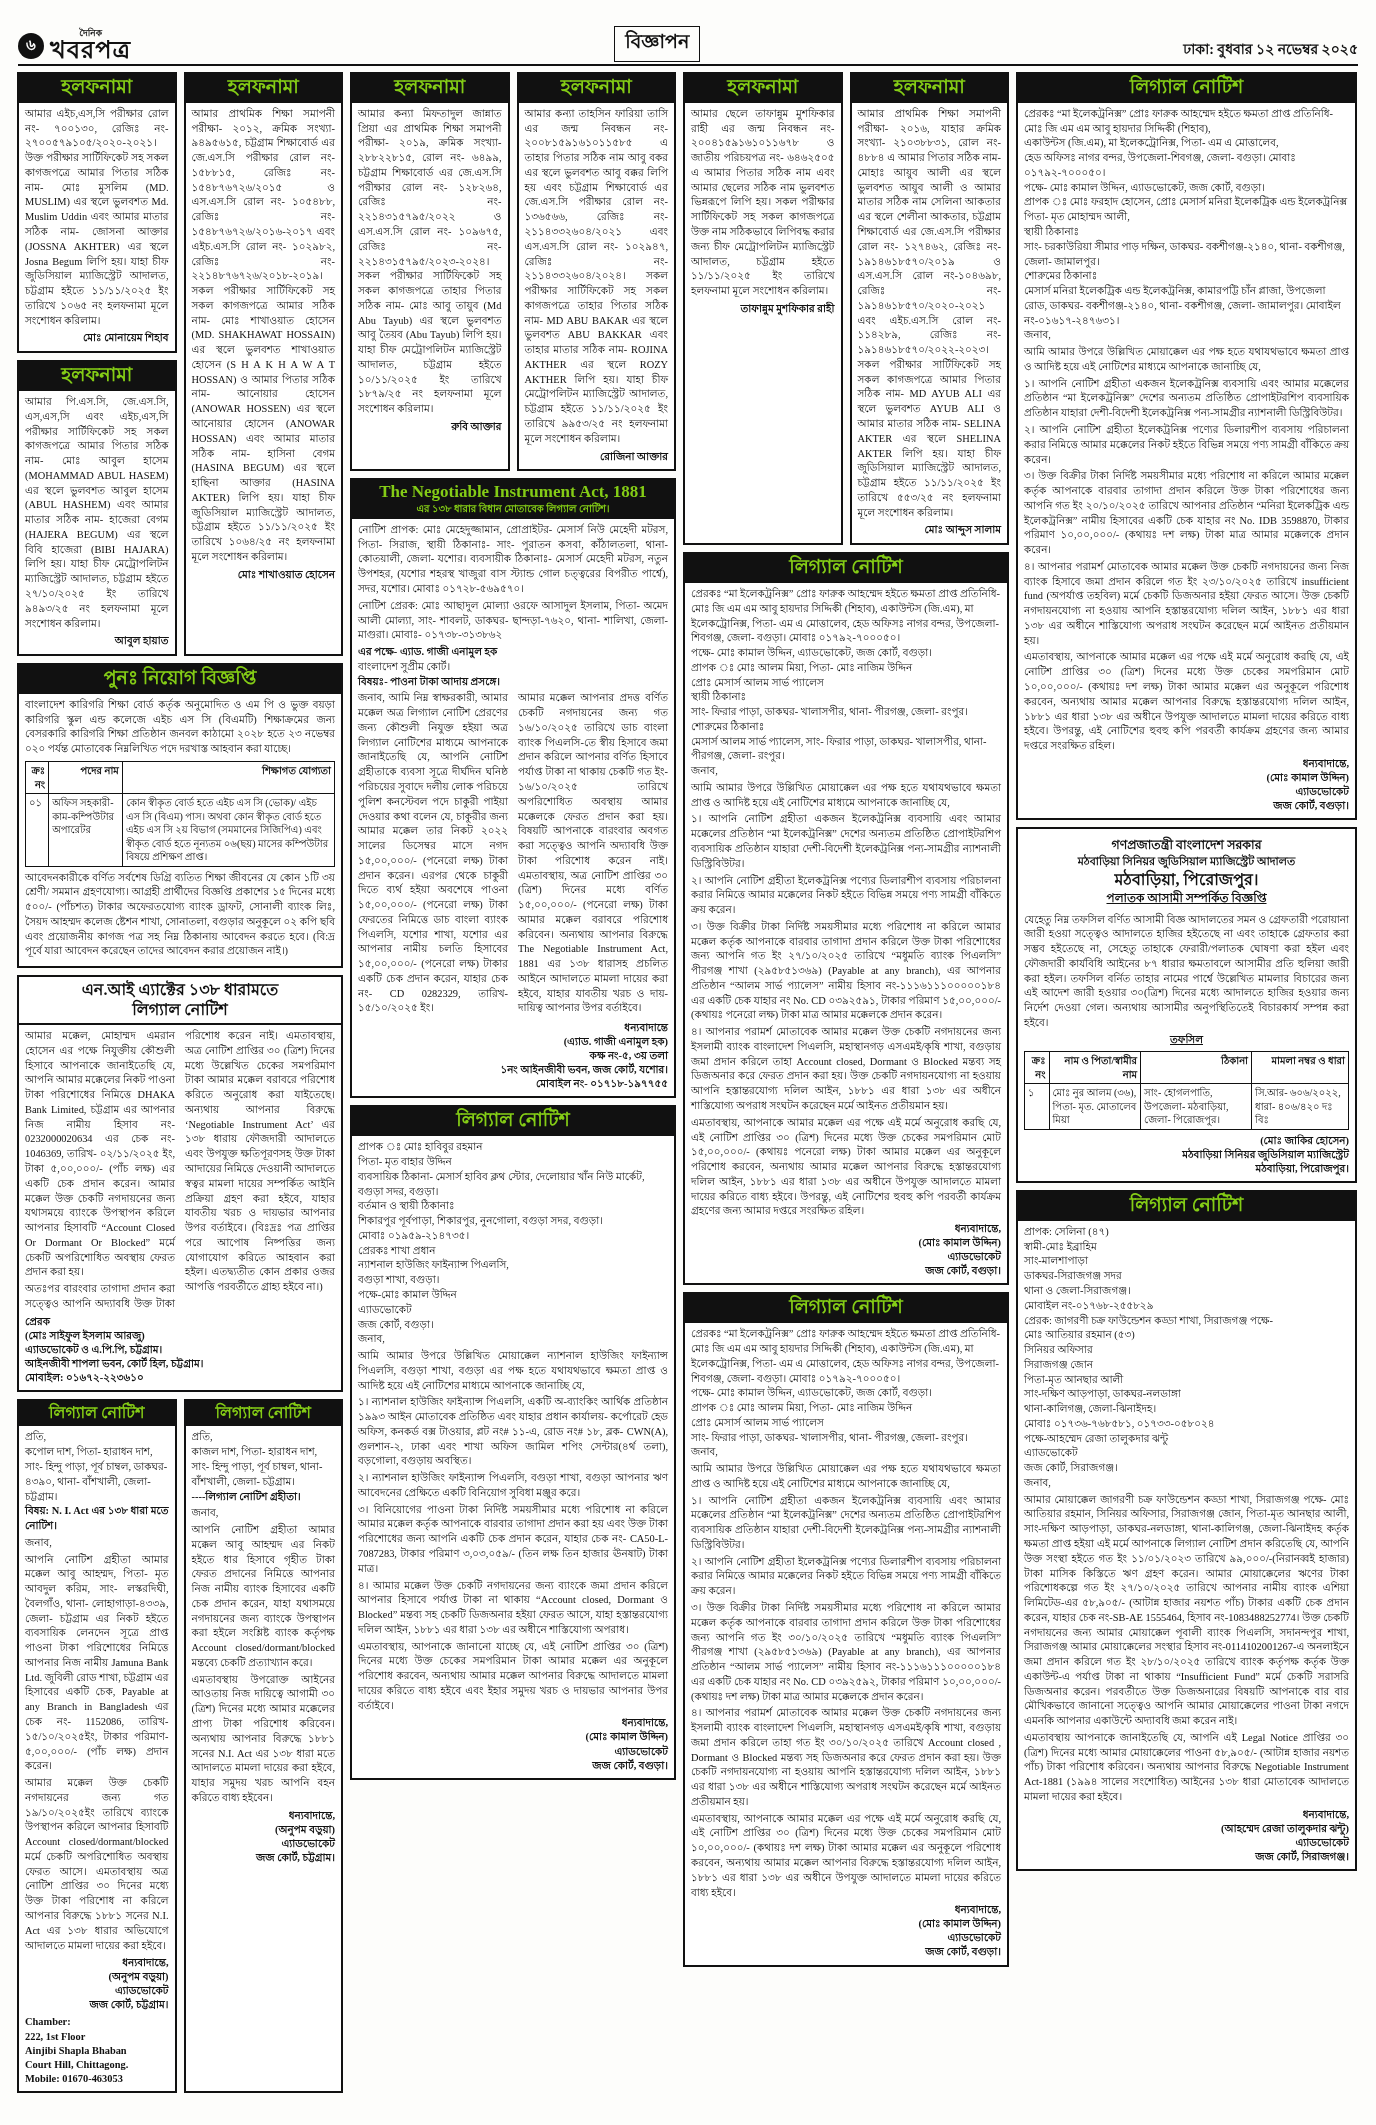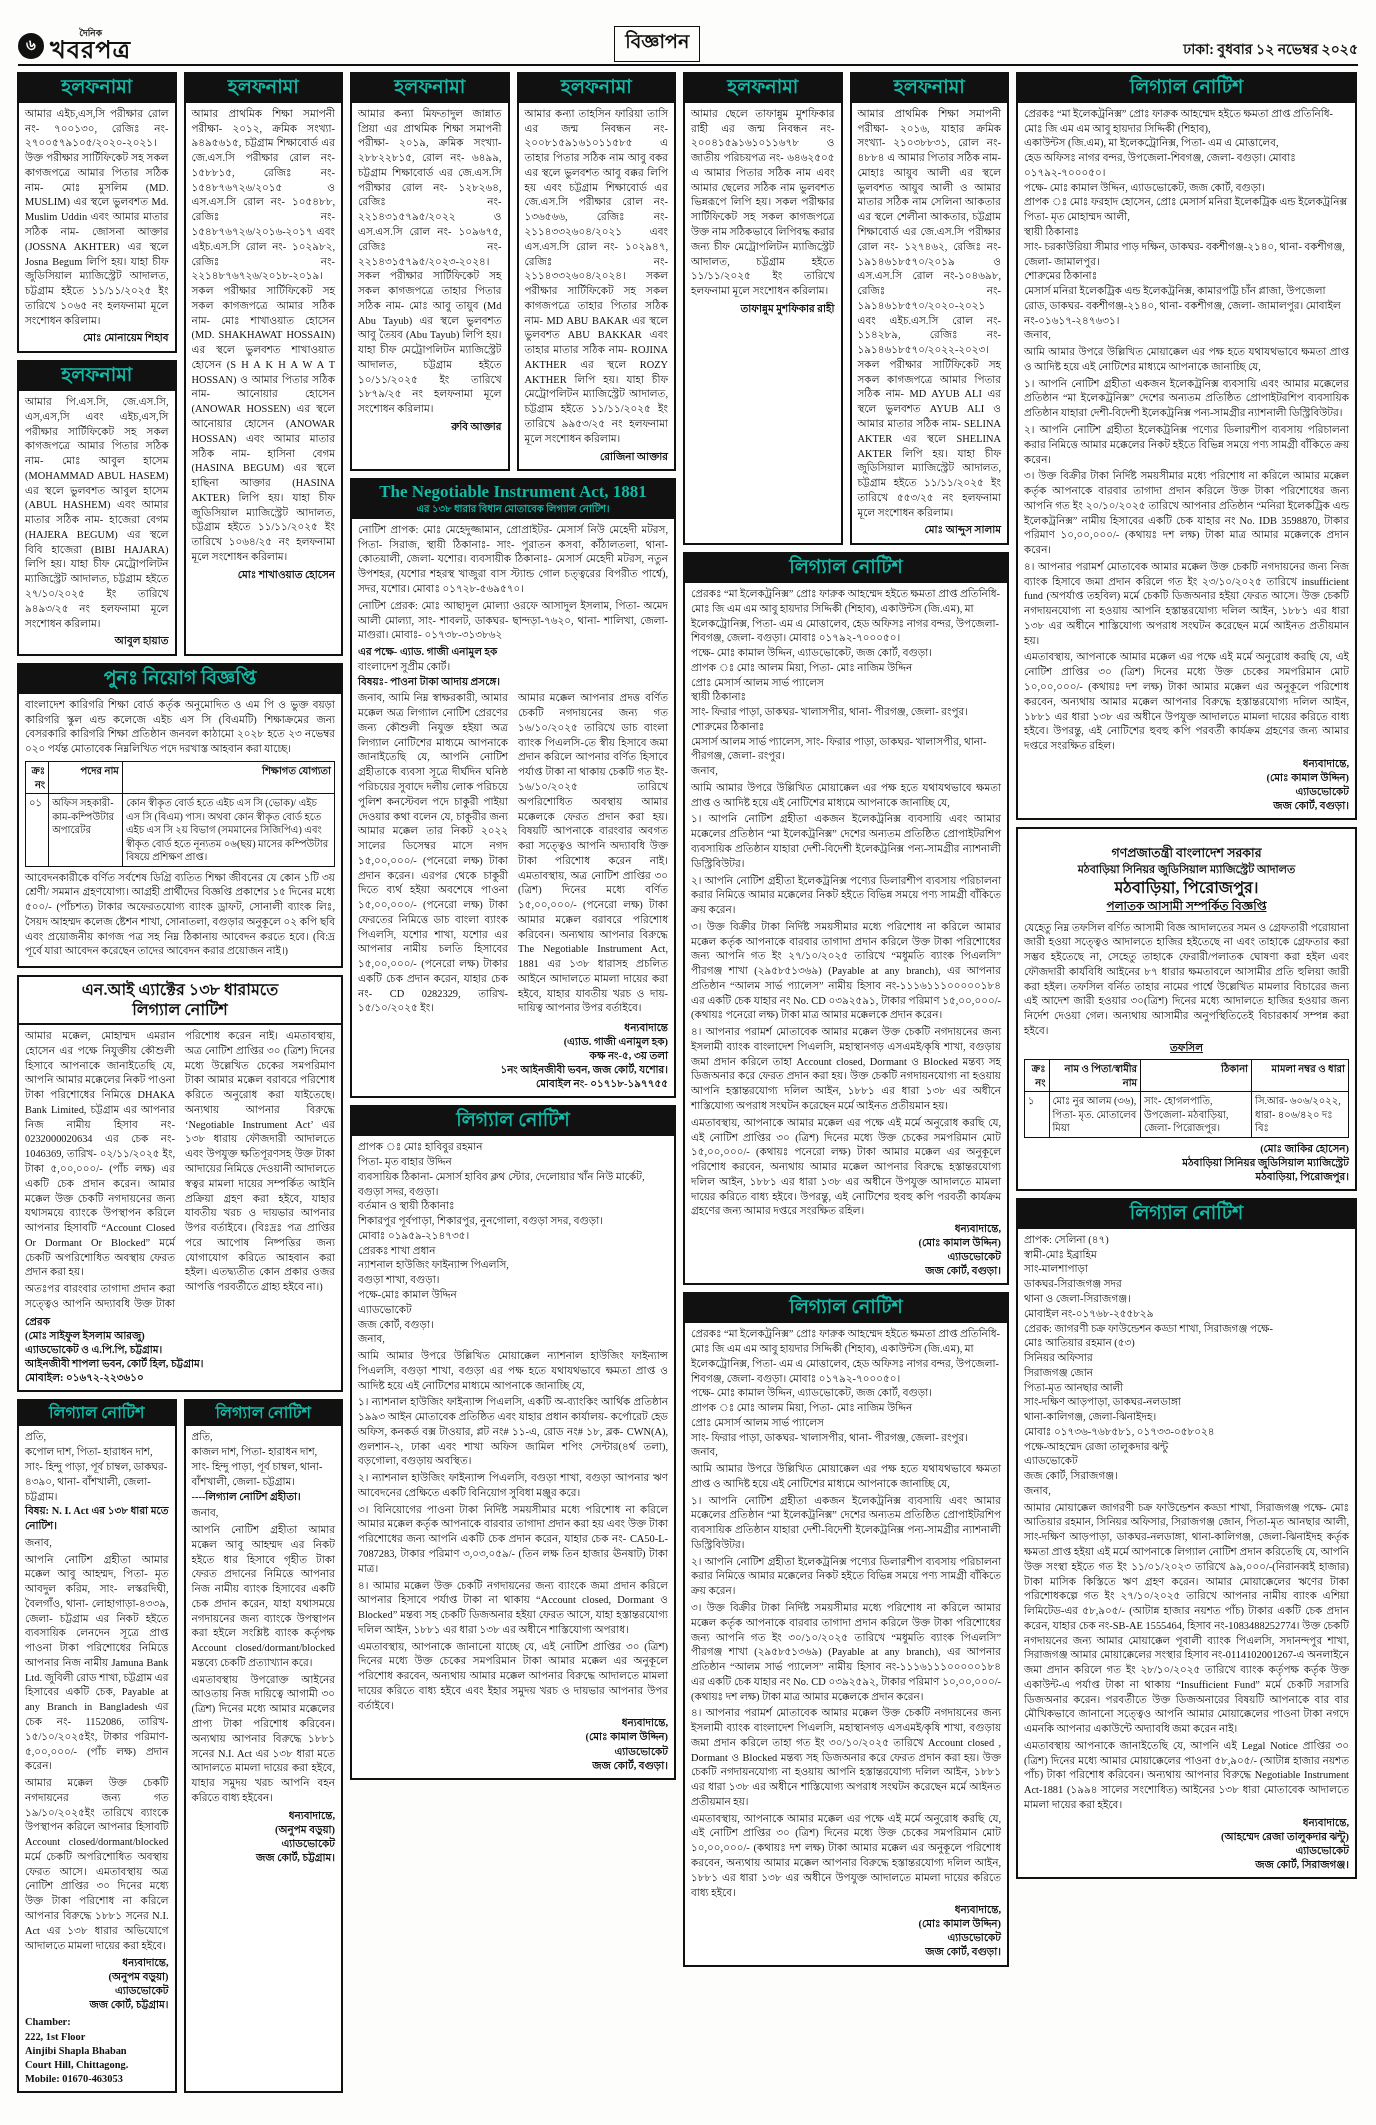--- a/index.html
+++ b/index.html
@@ -19,21 +19,21 @@
   
   .sheet{display:flex;gap:7px;padding:6px 17px 0 17px;align-items:flex-start;}
   .cg{flex:0 0 auto;}
   .g1,.g2,.g3{width:326px;}
   .g4{width:341px;}
   .duo{display:flex;gap:7px;align-items:stretch;}
   .duo>.half{flex:1 1 0;min-width:0;display:flex;flex-direction:column;}
   .duo>.half>.blk{flex:1 1 auto;}
   
   .blk{border:2px solid #111;background:#fff;margin-bottom:7px;box-sizing:border-box;}
-  .bar{background:#111;color:#14b8a6;text-align:center;font-weight:bold;font-size:19px;
+  .bar{background:#111;color:#84cc16;text-align:center;font-weight:bold;font-size:19px;
        padding:3px 2px 5px 2px;line-height:1.1;}
   .bar.small{font-size:16px;}
   .bar .en{font-family:"Liberation Serif",serif;font-size:17px;display:block;}
   .bar .bn2{font-size:10px;display:block;margin-top:1px;}
   .whead{border-bottom:2px solid #111;text-align:center;font-weight:bold;font-size:16px;
          padding:3px 2px;line-height:1.25;}
   .bd{padding:4px 6px 5px 6px;font-size:10.4px;line-height:1.42;text-align:justify;border-radius:13px;}
   .bd .para{margin:0 0 2px 0;}
   .bd .line{margin:0;text-align:left;}
   .b{font-weight:bold;}
@@ -41,21 +41,21 @@
   .sig{text-align:right;font-weight:bold;margin-top:3px;}
   .sigblock{text-align:right;font-weight:bold;line-height:1.35;margin-top:3px;}
   .sigblock .line{text-align:right;}
   .sigleft .line{text-align:left;}
   .ctr{text-align:center;}
   .twocol{column-count:2;column-gap:10px;}
   .tbl{width:100%;border-collapse:collapse;margin:4px 0;font-size:10px;}
   .tbl th,.tbl td{border:1px solid #111;padding:2px 3px;vertical-align:top;text-align:left;
                   line-height:1.35;}
   .tbl th{text-align:right;font-weight:bold;}
-  .courthead{text-align:center;font-weight:bold;line-height:1.35;padding:16px 4px 2px 4px;}
+  .courthead{text-align:center;font-weight:bold;line-height:1.35;padding:8px 4px 2px 4px;}
   .courthead .line{text-align:center;}
   .courthead .line:first-child{font-size:12.5px;}
   .courthead .line:nth-child(2){font-size:11px;}
   .courthead .line:nth-child(4){text-decoration:underline;font-size:12px;}
 </style>
 </head>
 <body>
 
 <div class="page">
 

